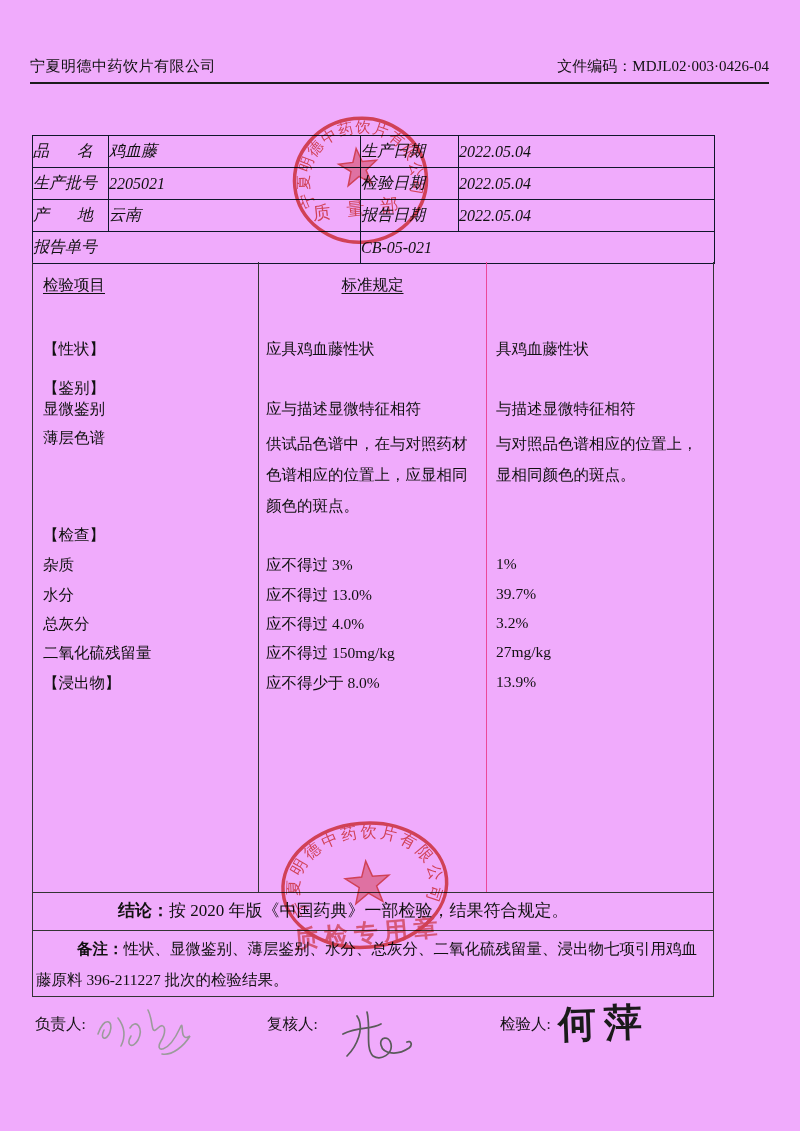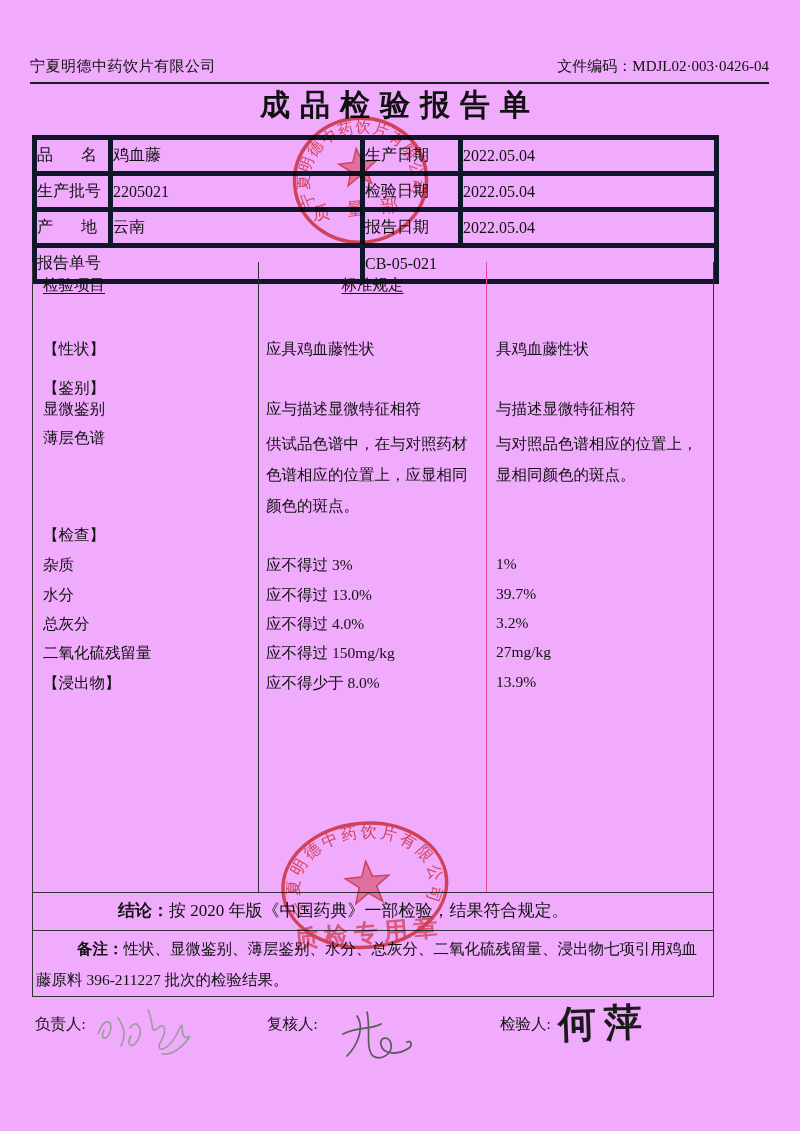--- a/index.html
+++ b/index.html
@@ -9,21 +9,21 @@
   
   .hdr-company{position:absolute;left:30px;top:57px;font-size:15px;letter-spacing:.5px;}
   .hdr-code{position:absolute;right:31px;top:57px;font-size:15px;}
   .hdr-rule{position:absolute;left:30px;top:82px;width:739px;height:2px;background:#1c1c1c;}
   .doc-title{position:absolute;left:0;top:85px;width:100%;text-align:center;
              font-size:30px;font-weight:bold;letter-spacing:10px;}
 
   
   table.info{position:absolute;left:32px;top:135px;width:682px;border-collapse:collapse;
              table-layout:fixed;font-size:16px;}
-  table.info td{border:5px solid #0f172a;height:31px;padding:0;vertical-align:middle;}
+  table.info td{border:1px solid #0f172a;height:31px;padding:0;vertical-align:middle;font-style:italic;}
   td.lab{padding-left:8px;}
   td.val{padding-left:11px;}
   td.lab2{padding-left:7px;}
   span.j{display:inline-block;width:60px;text-align:justify;text-align-last:justify;}
 
   
   .main{position:absolute;left:32px;top:262px;width:682px;height:631px;box-sizing:border-box;
         border:1px solid #333;border-top:none;display:flex;font-size:15.5px;}
   .col{position:relative;box-sizing:border-box;height:100%;}
   .c1{width:226px;border-right:1px solid #333;}
@@ -71,21 +71,20 @@
   .sigpath{fill:none;stroke-linecap:round;}
 </style>
 </head>
 <body>
 
 <div class="page">
 
   <div class="hdr-company">宁夏明德中药饮片有限公司</div>
   <div class="hdr-code">文件编码：MDJL02·003·0426-04</div>
   <div class="hdr-rule"></div>
-  <div class="doc-title">成品检验报告单</div>
 
   <table class="info">
     <colgroup>
         <col style="width:76px">
         <col style="width:252px">
         <col style="width:98px">
         <col style="width:256px">
       </colgroup>
     <tbody>
         <tr>

